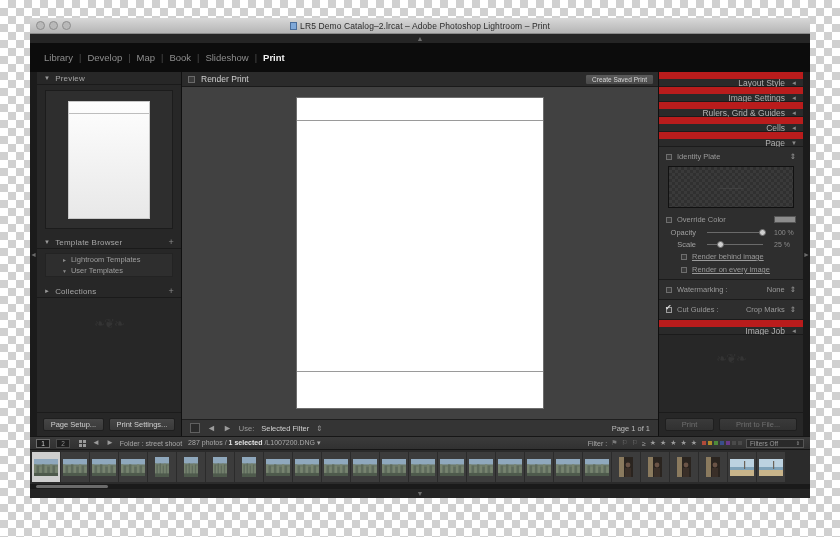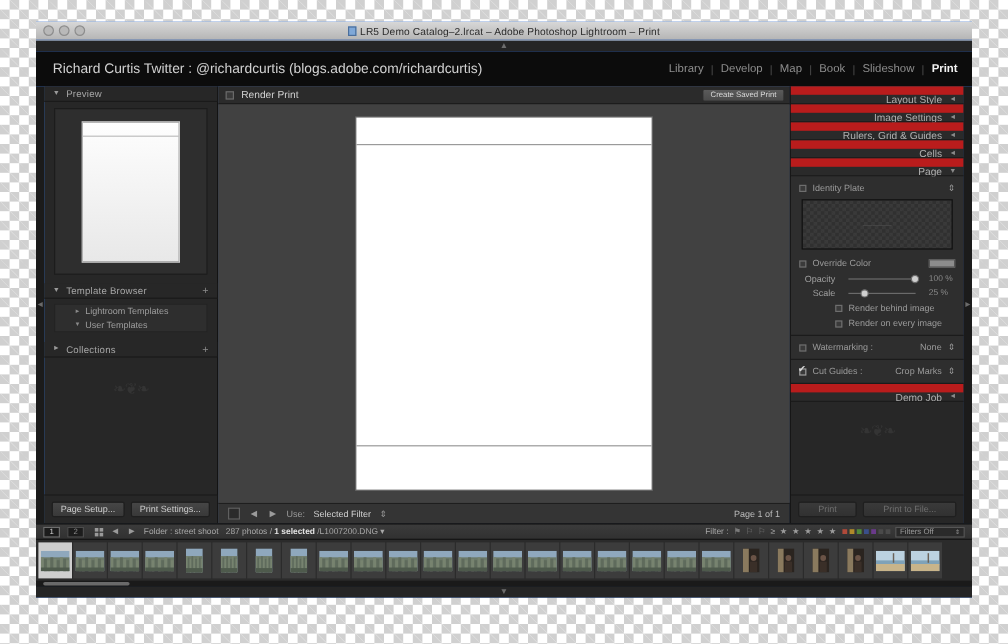--- a/index.html
+++ b/index.html
@@ -240,21 +240,21 @@
   .sl-label { font-size: 7.5px; color: #a0a0a0; width: 30px; text-align: right; }
   .track {
     flex: 1 1 auto; height: 1px; background: #6a6a6a; position: relative;
   }
   .knob {
     position: absolute; top: -3px; width: 7px; height: 7px;
     border-radius: 50%; background: #cfcfcf; border: 1px solid #6a6a6a;
   }
   .sl-val { font-size: 7px; color: #8a8a8a; width: 22px; }
 
-  .ind-row { padding-left: 37px; }
+  .ind-row { padding-left: 22px; text-decoration: underline; }
 
   #print-job-head { margin-top: 0; }
   #right-flower { flex: 1 1 auto; display: flex; align-items: flex-start;
                   justify-content: center; padding-top: 16px; background: #272727; }
   #right-buttons {
     height: 24px; display: flex; align-items: center; gap: 5px;
     padding: 0 6px; background: #272727; border-top: 1px solid #1b1b1b;
     flex: 0 0 auto;
   }
   .btn.dim { color: #6f6f6f; background: linear-gradient(#3a3a3a,#313131); }
@@ -330,21 +330,20 @@
       <div class="tl"></div>
     </div>
     <div id="window-title"><span class="doc-icon"></span><span>LR5 Demo Catalog–2.lrcat – Adobe Photoshop Lightroom – Print</span></div>
   </div>
 
   <div id="top-chevron">
     <span class="chev">▲</span>
   </div>
 
   <div id="header">
-    <div id="identity-plate">Richard Curtis Twitter : @richardcurtis (blogs.adobe.com/richardcurtis)</div>
     <div id="module-picker">
       <span class="module">Library</span>
       <span class="msep">|</span>
       <span class="module">Develop</span>
       <span class="msep">|</span>
       <span class="module">Map</span>
       <span class="msep">|</span>
       <span class="module">Book</span>
       <span class="msep">|</span>
       <span class="module">Slideshow</span>
@@ -499,21 +498,21 @@
       <div class="rp-body">
         <div class="rp-row">
           <span class="cbx on"></span>
           <span>Cut Guides :</span>
           <span class="rp-spacer">Crop Marks</span>
           <span>⇕</span>
         </div>
       </div>
 
       <div class="rp-head" id="print-job-head">
-        <span>Demo Job</span>
+        <span>Image Job</span>
         <span class="ar">◄</span>
       </div>
 
       <div id="right-flower">
         <span class="flourish">❧❦❧</span>
       </div>
 
       <div id="right-buttons">
         <div class="btn dim">Print</div>
         <div class="btn dim">Print to File...</div>

